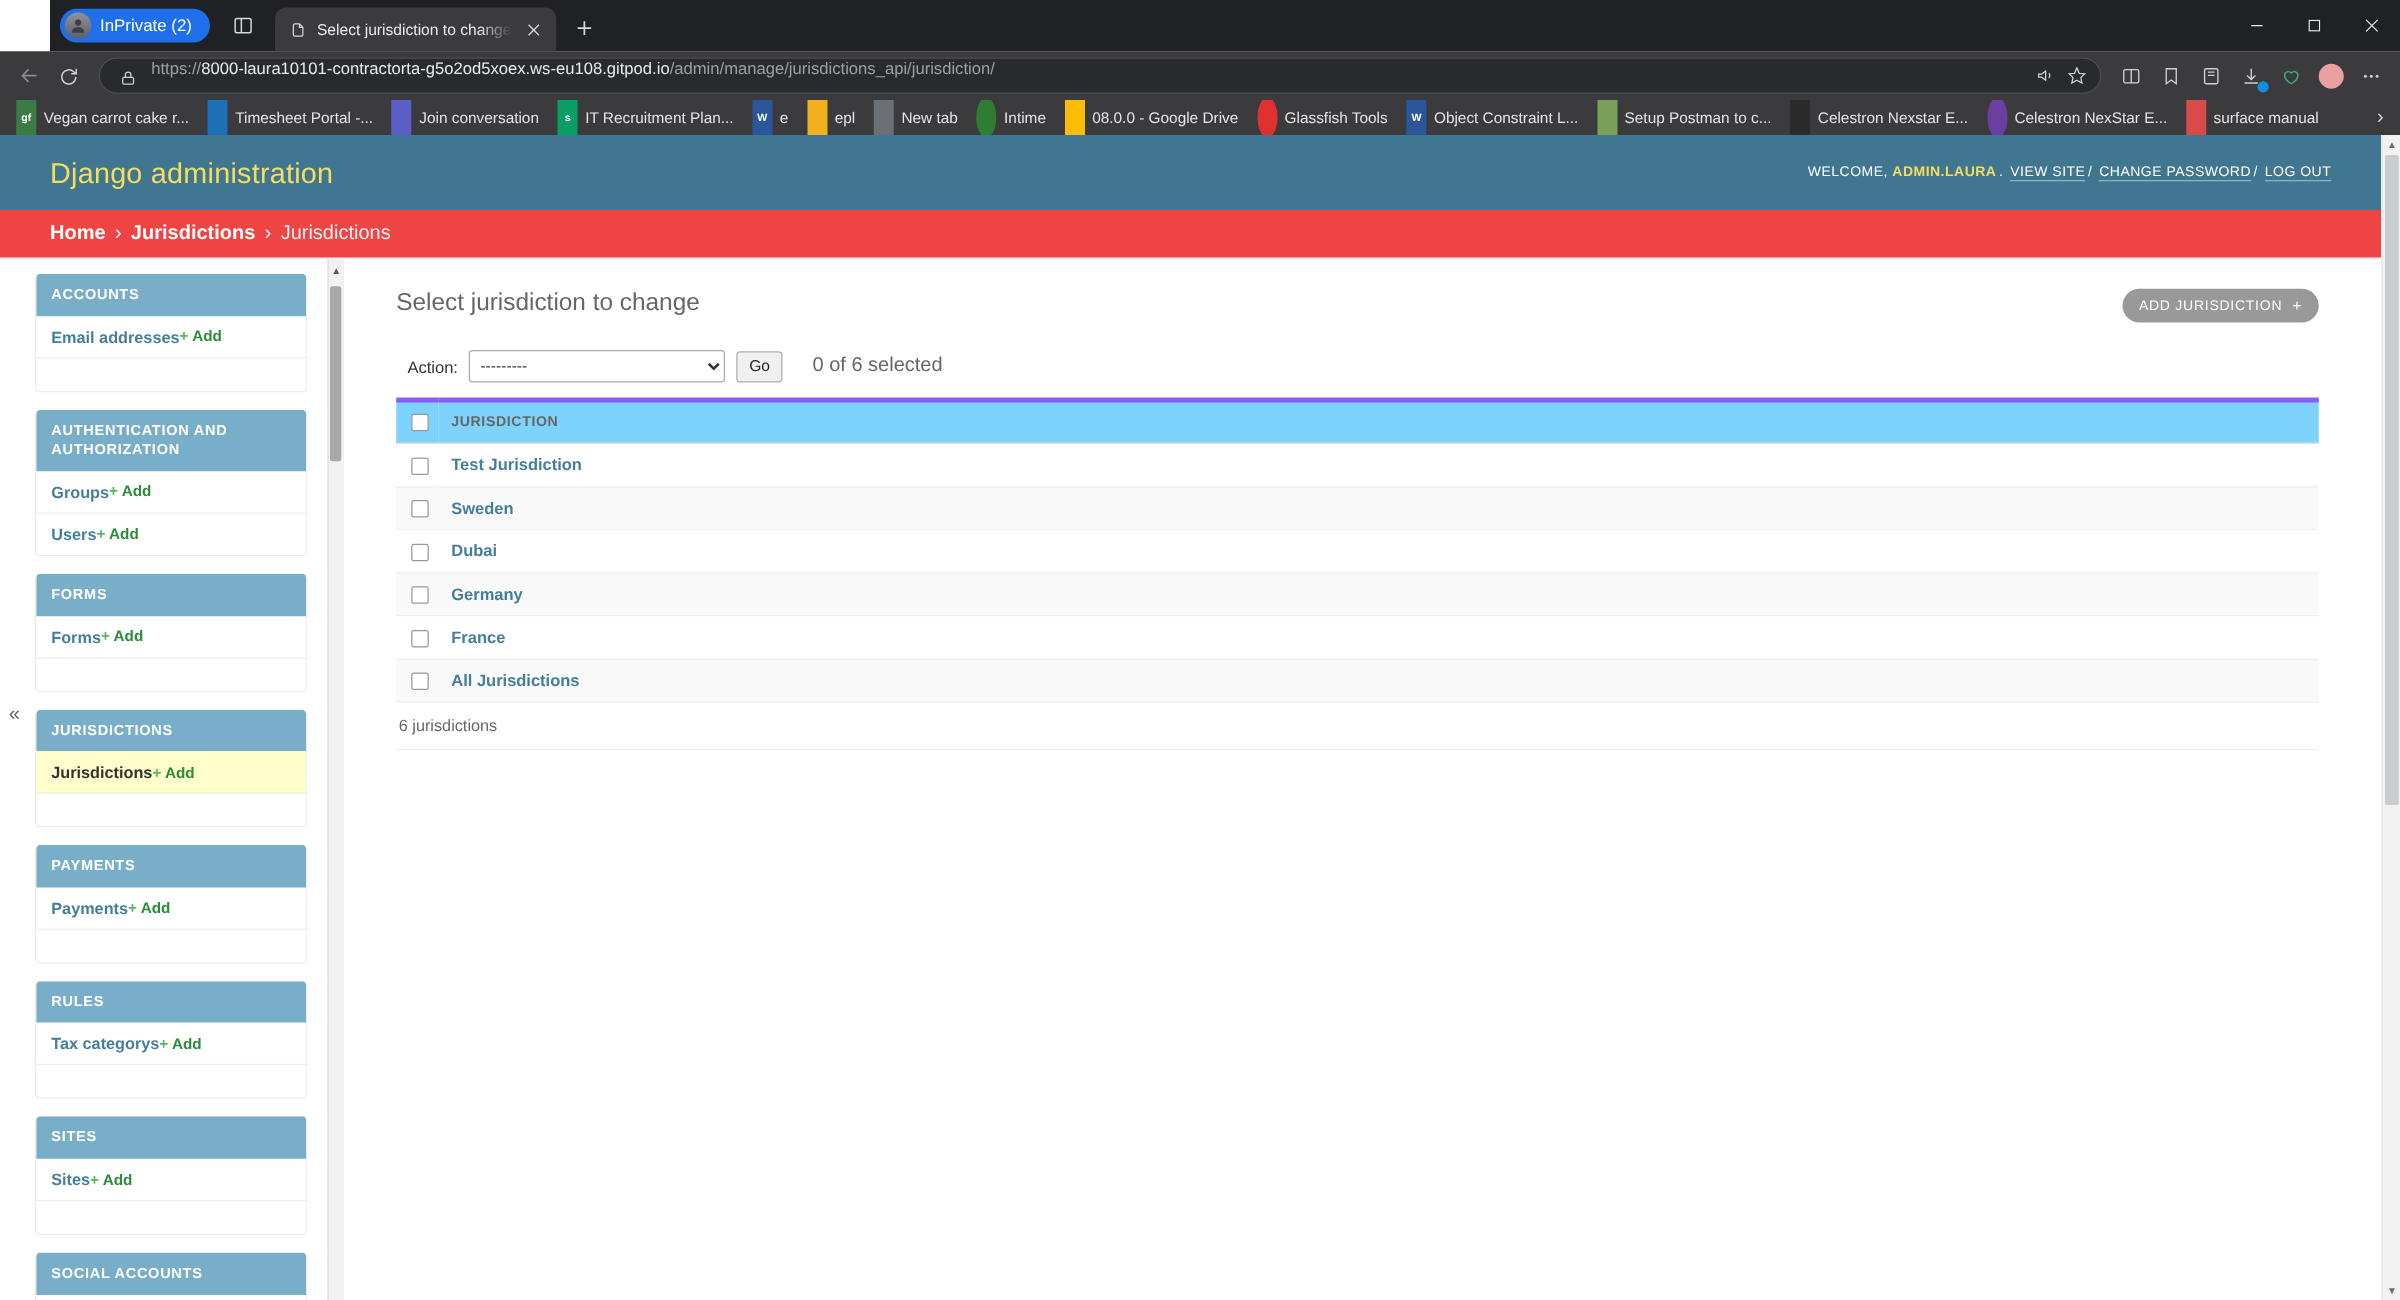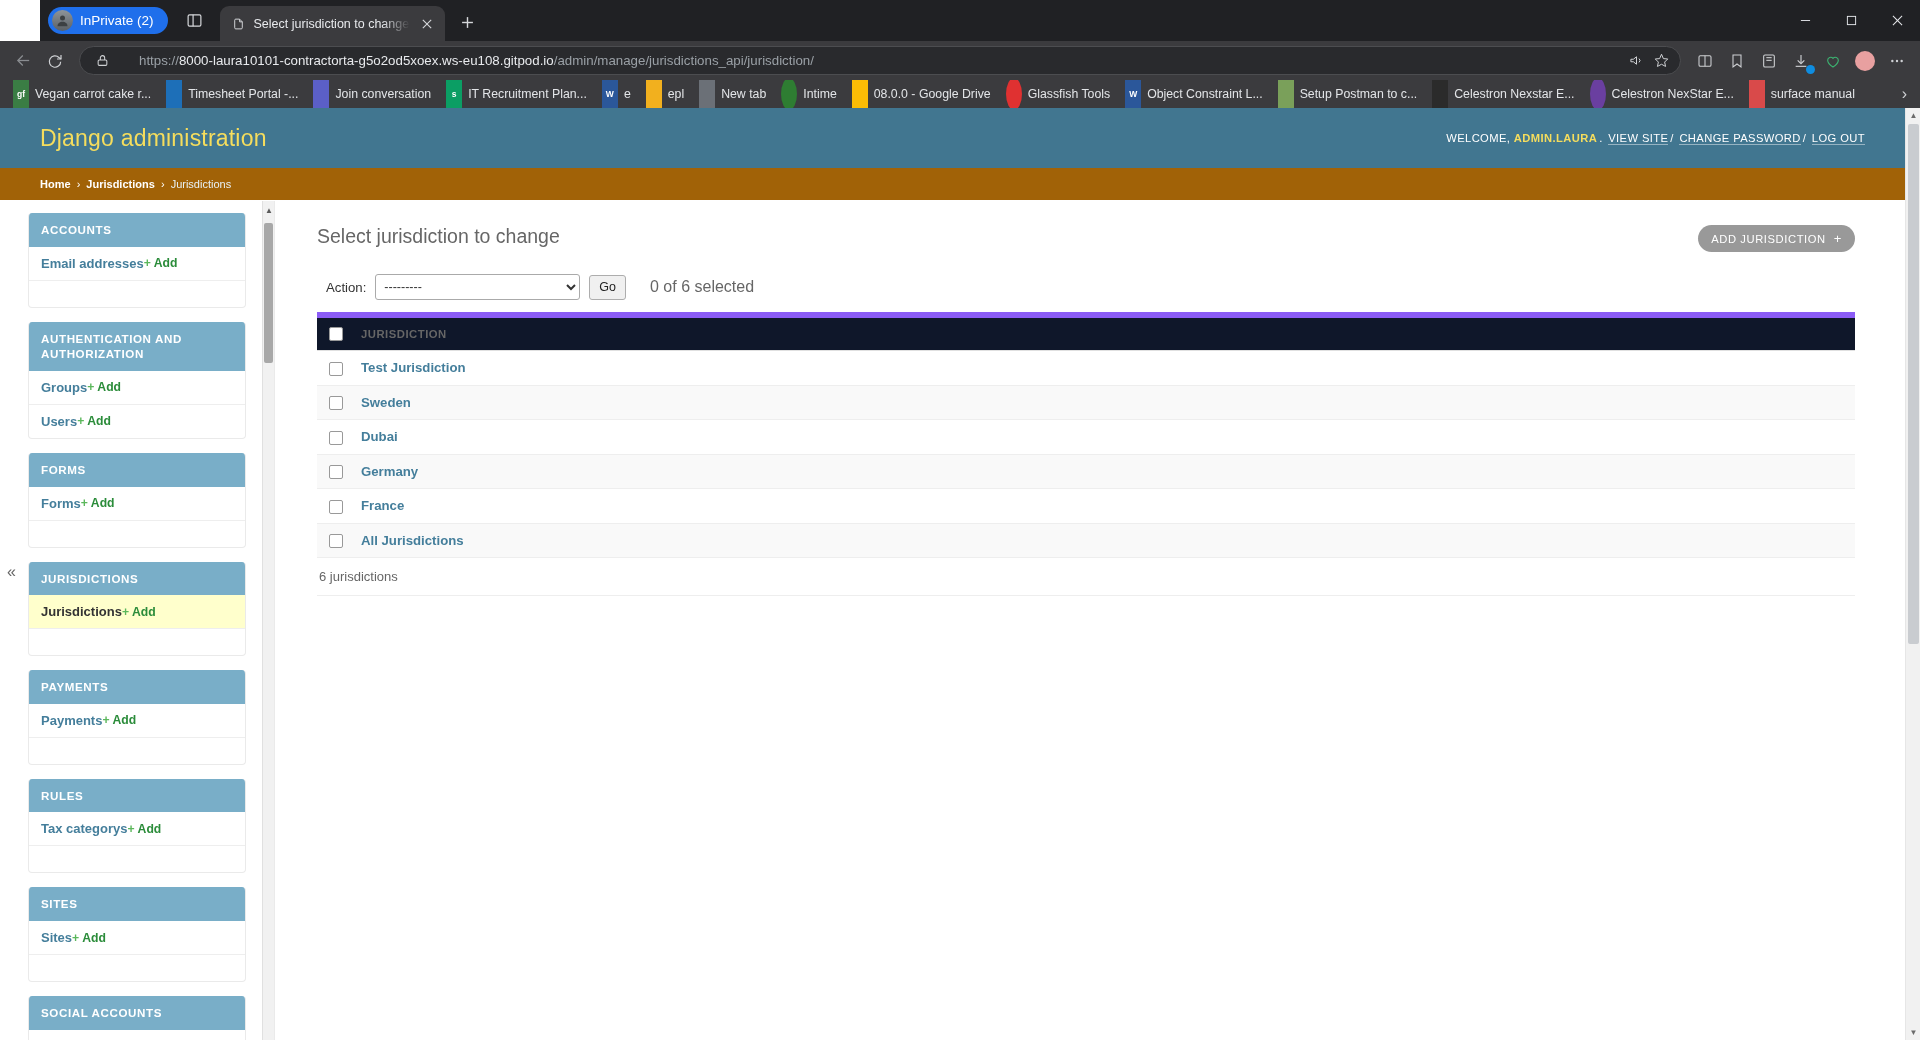--- a/index.html
+++ b/index.html
@@ -61,22 +61,22 @@
     padding: 0 8px; gap: 2px; flex: 0 0 39px;
   }
   .navicon {
     width: 30px; height: 30px; border-radius: 4px;
     display: flex; align-items: center; justify-content: center;
     color: #cfd1d4; flex: 0 0 30px; position: relative;
   }
   .navicon.dim { color: #8a8d91; }
   .omnibox {
     flex: 1 1 auto; height: 29px; background: #292a2d; border-radius: 15px;
-    display: flex; align-items: center; padding: 0 8px 0 12px; margin: 16px 7px;
-    gap: 27px; border: 1px solid #4c4d50;
+    display: flex; padding: 0 8px 0 12px; margin: 16px 7px;
+    gap: 9px; border: 1px solid #4c4d50;
   }
   .url-text { font-size: 13.3px; color: #e8eaed; white-space: nowrap; overflow: hidden; flex: 1 1 auto; }
   .url-text .scheme { color: #9aa0a6; }
   .url-text .path { color: #9aa0a6; }
   .omni-right { display: flex; align-items: center; gap: 3px; }
 
   .bookmarks {
     height: 28px; background: #3b3b3e; display: flex; align-items: center;
     padding: 0 6px; gap: 1px; flex: 0 0 28px; overflow: hidden;
   }
@@ -104,22 +104,22 @@
   #user-tools {
     position: absolute; right: 40px; top: 50%; transform: translateY(-50%);
     font-size: 11.2px; color: #fff; letter-spacing: .4px;
   }
   #user-tools a { color: #fff; text-decoration: none; border-bottom: 1px solid rgba(255,255,255,.45); }
   #user-tools strong { color: #f5dd5d; font-weight: 700; }
   .ut-sep { padding: 0 2px; }
 
   
   div.breadcrumbs {
-    background: #a16207; padding: 10px 40px; color: #fff;
-    font-size: 11px; border-bottom: 1px solid #fff; font-weight: 700;
+    background: #ef4444; padding: 10px 40px; color: #fff;
+    font-size: 16px; border-bottom: 1px solid #fff; font-weight: 700;
   }
   div.breadcrumbs a { color: #fff; text-decoration: none; }
   div.breadcrumbs .sep { padding: 0 3px; font-weight: 400; }
   div.breadcrumbs .current { font-weight: 400; color: #e8f1f5; }
 
   
   .main { display: flex; align-items: stretch; }
   #nav-sidebar {
     width: 275px; flex: 0 0 275px; background: #fff;
     border-right: 1px solid #eaeaea; position: relative;
@@ -195,21 +195,21 @@
   }
   .actions .go-btn {
     height: 25px; padding: 0 9px; font-size: 12.5px; background: #f0f0f0;
     border: 1px solid #adadad; border-radius: 3px; color: #222; cursor: pointer;
     font-family: "Liberation Sans", sans-serif;
   }
   .action-counter { color: #666; font-size: 16px; margin-left: 15px; }
 
   table.results { width: 100%; border-collapse: collapse; }
   table.results thead th {
-    background: #0f172a; border-bottom: 1px solid #e0e0e0; border-top: 6px solid #8b5cf6;
+    background: #7dd3fc; border-bottom: 1px solid #e0e0e0; border-top: 4px solid #8b5cf6;
     text-align: left; padding: 9px 10px; font-size: 11.3px; font-weight: 700;
     color: #666; letter-spacing: .5px; text-transform: uppercase;
   }
   table.results th.action-checkbox-column,
   table.results td.action-checkbox { width: 34px; padding-left: 12px; padding-right: 0; }
   table.results tbody td {
     padding: 9px 10px; border-bottom: 1px solid #eee; font-size: 13.2px;
   }
   table.results tbody tr.row1 { background: #fff; }
   table.results tbody tr.row2 { background: #f9f9f9; }

